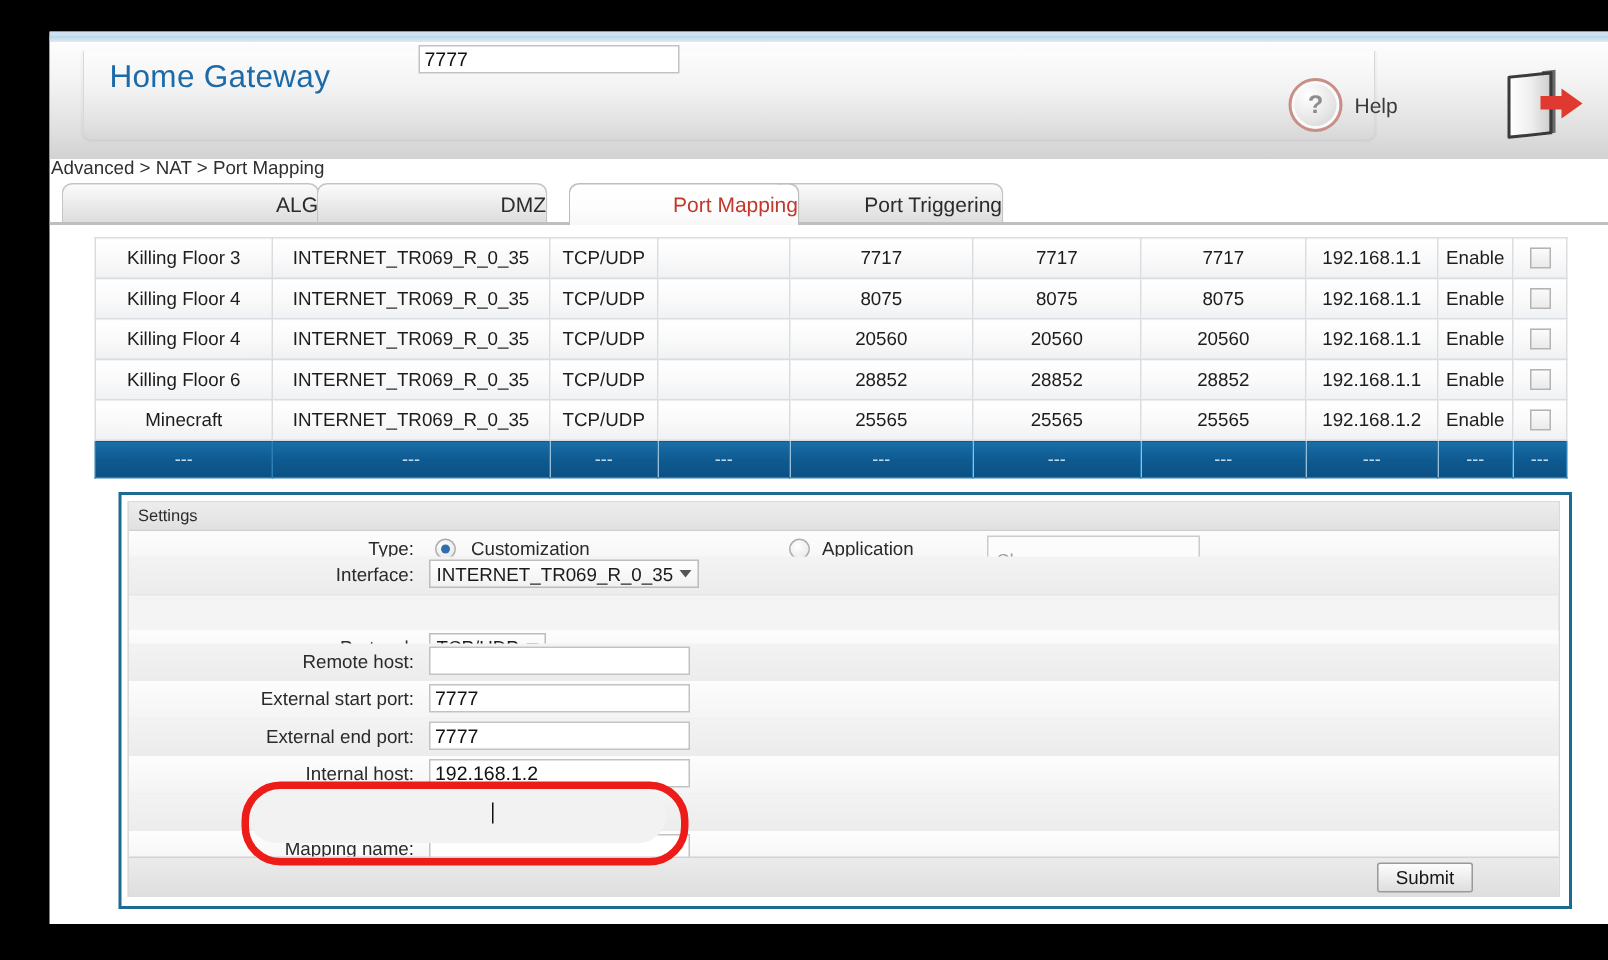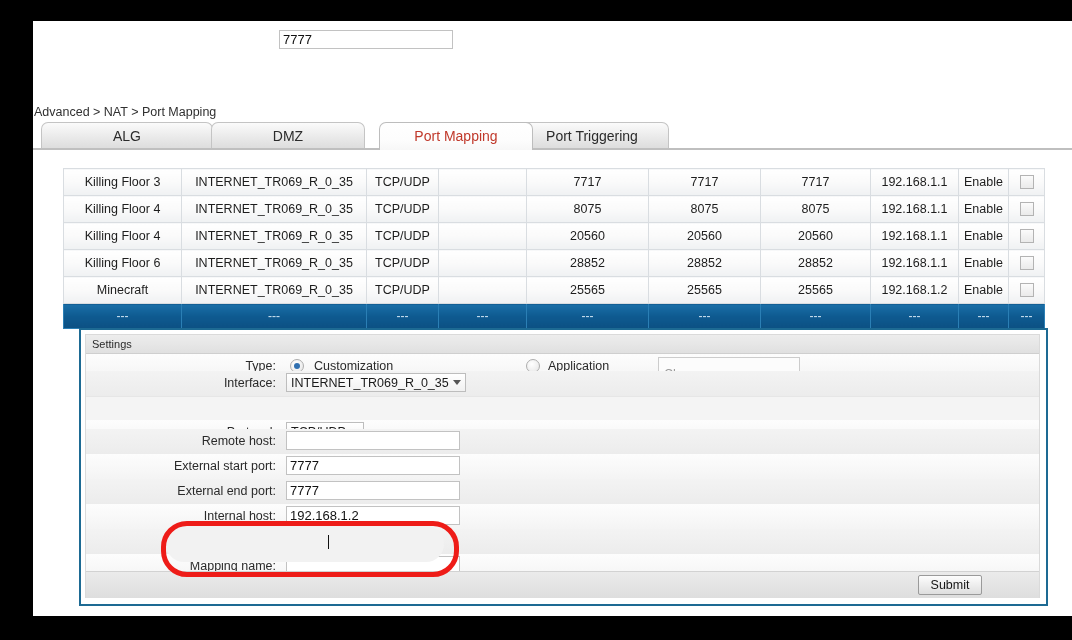--- a/index.html
+++ b/index.html
@@ -63,36 +63,36 @@
     border-top:10px solid transparent;border-bottom:10px solid transparent;
     border-left:14px solid #e03a30;
   }
   
   #crumb{
     position:absolute;left:1px;top:84px;font-size:12.5px;color:#303030;
   }
   
   #tabs{position:absolute;left:8px;top:101px;height:28px;}
   .tab{
-    position:absolute;top:0;height:26px;line-height:26px;text-align:center;
+    position:absolute;top:0;height:26px;line-height:26px;text-align:right;
     font-size:14px;color:#2b2b2b;
     background:linear-gradient(to bottom,#fbfbfb 0%,#ebebeb 50%,#dcdcdc 100%);
     border:1px solid #c4c4c4;border-bottom:none;
     border-radius:7px 7px 0 0;
   }
   .tab.active{
     background:linear-gradient(to bottom,#ffffff 0%,#fdfdfd 60%,#f7f7f7 100%);
     color:#c0392b;z-index:3;height:27px;line-height:27px;
     border-color:#bdbdbd;
   }
   #tabline{
     position:absolute;left:0;top:127px;width:1039px;height:2px;background:#bfbfbf;
   }
   
-  #tablewrap{position:absolute;left:30px;top:147px;width:981px;}
+  #tablewrap{position:absolute;left:30px;top:137px;width:981px;}
   table.grid{border-collapse:collapse;width:981px;table-layout:fixed;}
   table.grid td{
     height:24px;font-size:12.5px;color:#1d1d1d;text-align:center;
     border:1px solid #d9dde1;
     background:linear-gradient(to bottom,#ffffff 0%,#fafafa 50%,#eff1f3 100%);
     overflow:hidden;white-space:nowrap;
   }
   table.grid tr.bluerow td{
     background:linear-gradient(to bottom,#1a6fa8 0%,#0e5a90 50%,#0c5083 100%);
     color:#cfe4f2;border:1px solid #2b7fb5;height:22px;font-size:12px;
@@ -195,20 +195,36 @@
     position:absolute;left:200px;top:9px;width:174px;height:19px;
     border:1px solid #c2c2c2;background:#ffffff;
     font-size:13px;color:#111;padding:0 3px;box-sizing:border-box;
   }
 </style>
 </head>
 <body>
 
 <div id="page">
 
+  <div id="hdr">
+    <div id="titlebox"></div>
+    <div id="title">Home Gateway</div>
+
+    <div id="helpwrap">
+      <div class="helpicon">?</div>
+      <span id="helptxt">Help</span>
+    </div>
+
+    <div id="logout">
+      <div class="doorjamb"></div>
+      <div class="door"></div>
+      <div class="arrow-stem"></div>
+      <div class="arrow-head"></div>
+    </div>
+  </div>
 
   <div id="crumb">Advanced &gt; NAT &gt; Port Mapping</div>
 
   <div id="tabs">
       <div class="tab" style="left: 0px; width: 170px;"><span>ALG</span></div>
       <div class="tab" style="left: 170px; width: 152px;"><span>DMZ</span></div>
       <div class="tab active" style="left: 322px; width: 152px; margin-left: 16px;"><span>Port Mapping</span></div>
       <div class="tab" style="left: 474px; width: 152px;"><span>Port Triggering</span></div>
     </div>
   <div id="tabline"></div>

